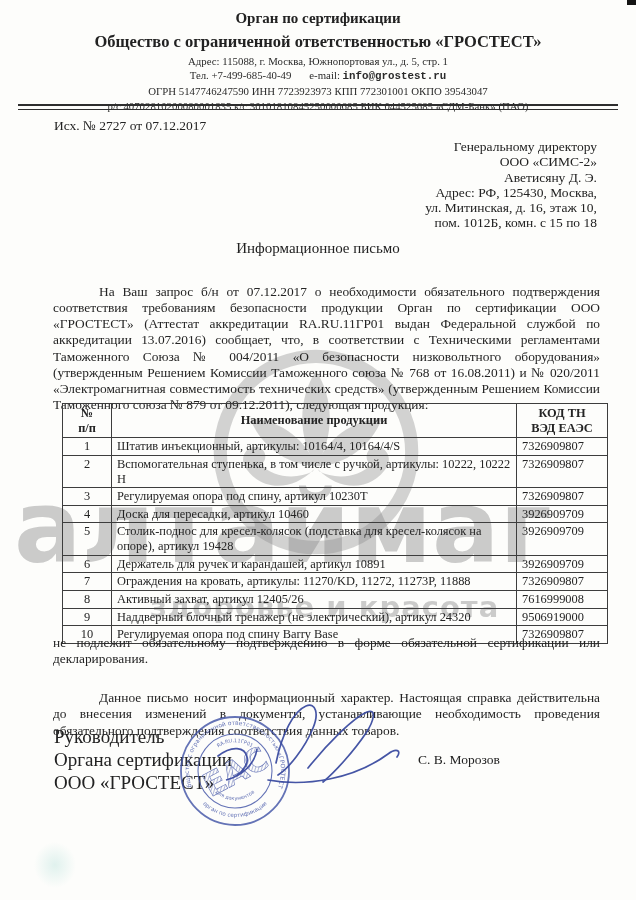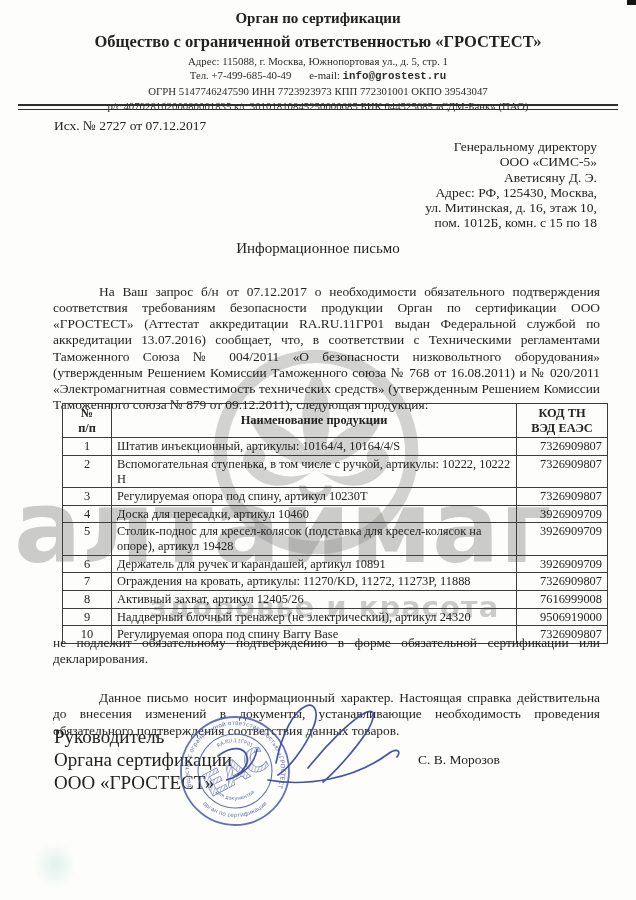--- a/index.html
+++ b/index.html
@@ -48,21 +48,21 @@
   .para{font-size:13.4px;line-height:1.205;text-align:justify;color:#242424;margin-top:23px;}
   .para1{left:53px;right:36px;top:261px;text-indent:46px;}
   .after-table{left:53px;right:36px;top:612px;}
   .after-table .p-indent{text-indent:46px;}
   
   .tbl{left:62px;top:403px;width:546px;border-collapse:collapse;position:absolute;
        font-size:12.4px;line-height:1.18;color:#242424;}
   .tbl td,.tbl th{border:1px solid #3d3d3d;padding:1px 5px;vertical-align:top;}
   .tbl th{font-weight:bold;text-align:center;vertical-align:middle;padding:2px 4px;}
   .col-num{width:38px;text-align:center;}
-  .col-code{width:80px;text-align:right;}
+  .col-code{width:80px;text-align:left;}
   
   .sig-left{left:54px;top:726px;font-size:19px;line-height:1.2;}
   .sig-name{left:418px;top:752px;font-size:13.5px;}
   .sig-svg{left:150px;top:686px;width:270px;height:170px;z-index:2;}
   .corner-artifact{top:0;right:0;width:9px;height:5px;background:#141414;z-index:3;}
   .speck{left:34px;top:842px;width:42px;height:46px;z-index:0;
          background:radial-gradient(closest-side, rgba(120,200,190,.22), rgba(120,200,190,0));}
 </style>
 </head>
 <body>
@@ -96,21 +96,21 @@
       <div class="h-small">ОГРН 5147746247590     ИНН 7723923973     КПП 772301001    ОКПО 39543047</div>
       <div class="h-small">р/с  40702810200080001835    к/с  30101810845250000685    БИК  044525685    «СДМ-Банк» (ПАО)</div>
     </div>
 
     <div class="abs rule"></div>
 
     <div class="abs outgoing">Исх. № 2727 от 07.12.2017</div>
 
     <div class="abs addressee">
       <div>Генеральному директору</div>
-      <div>ООО  «СИМС-5»</div>
+      <div>ООО  «СИМС-2»</div>
       <div>Аветисяну  Д. Э.</div>
       <div>Адрес: РФ, 125430, Москва,</div>
       <div>ул. Митинская, д. 16, этаж 10,</div>
       <div>пом. 1012Б, комн. с 15 по 18</div>
     </div>
 
     <div class="abs doc-title">Информационное письмо</div>
 
     <div class="abs para para1">На Ваш запрос б/н от 07.12.2017 о необходимости обязательного подтверждения соответствия требованиям безопасности  продукции Орган по сертификации  ООО «ГРОСТЕСТ» (Аттестат аккредитации  RA.RU.11ГР01  выдан Федеральной службой по аккредитации 13.07.2016) сообщает, что, в соответствии с  Техническими регламентами Таможенного Союза  № 004/2011 «О безопасности низковольтного оборудования»  (утвержденным Решением Комиссии Таможенного союза № 768 от 16.08.2011)  и  № 020/2011 «Электромагнитная совместимость технических средств»  (утвержденным Решением Комиссии Таможенного союза № 879 от 09.12.2011), следующая продукция:</div>
 

